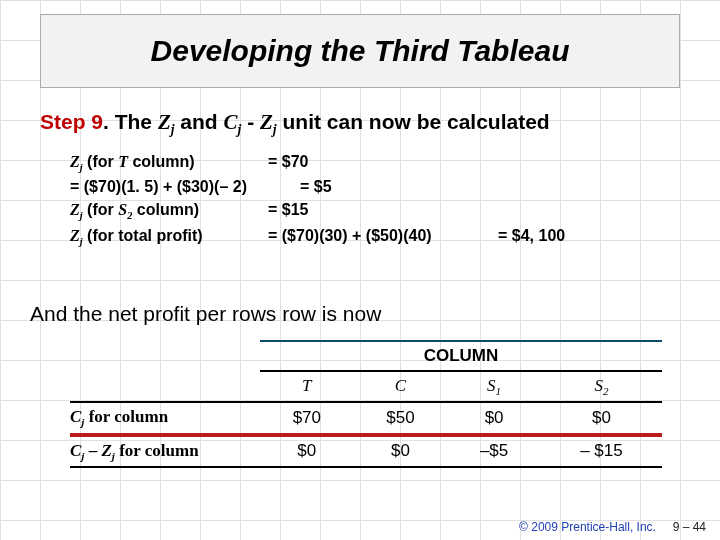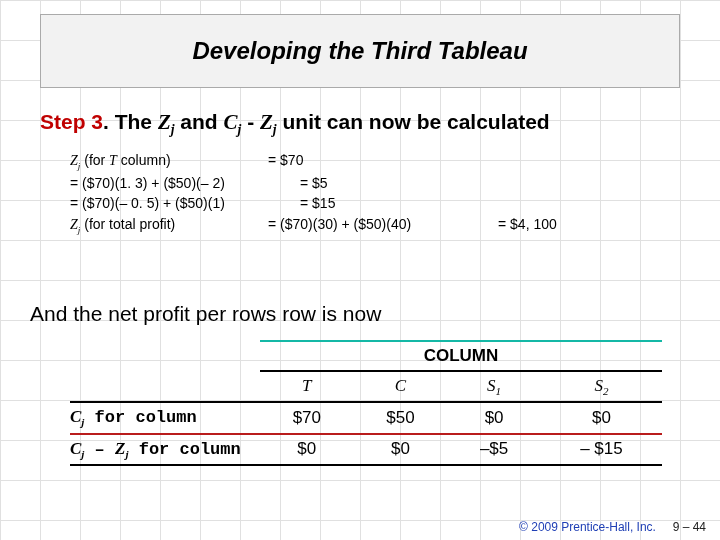--- a/index.html
+++ b/index.html
@@ -18,108 +18,108 @@
     position: absolute;
     left: 40px; top: 14px;
     width: 640px; height: 74px;
     background: #f2f2f2;
     border: 1px solid #aaa;
     display: flex;
     align-items: center;
     justify-content: center;
   }
   .title-box h1 {
-    font-size: 24px;
+    font-size: 30px;
     font-weight: bold;
     font-style: italic;
   }
   .step-line {
     position: absolute;
     left: 40px; top: 110px;
     font-size: 21px;
     font-weight: bold;
   }
   .step-line .step { color: #c00000; }
   .serif-i { font-family: "Times New Roman", serif; font-style: italic; }
   .sub { font-size: 0.65em; vertical-align: sub; font-style: italic; font-family: "Times New Roman", serif; }
   .calcs {
     position: absolute;
     left: 70px; top: 150px;
-    font-size: 14px;
-    font-weight: normal;
+    font-size: 16px;
+    font-weight: bold;
     line-height: 1.45;
   }
   .calc-row { display: flex; }
   .calc-lhs { width: 198px; }
   .calc-mid { width: 230px; }
   .calc-rhs { }
   .net-line {
     position: absolute;
     left: 30px; top: 302px;
     font-size: 21px;
     font-weight: normal;
   }
   .tbl-wrap {
     position: absolute;
     left: 70px; top: 340px;
     width: 592px;
   }
   table { width: 100%; border-collapse: collapse; font-size: 17px; }
   th, td { padding: 4px 10px; text-align: center; }
   .colhdr {
-    border-top: 2px solid #14b8a6;
+    border-top: 2px solid #0c4a6e;
     border-bottom: 2px solid #000;
     font-weight: bold;
   }
   .subhdr th {
     border-bottom: 2px solid #000;
     font-weight: normal;
     font-family: "Times New Roman", serif;
     font-style: italic;
   }
   .rowlabel {
     text-align: left;
     font-family: "Times New Roman", serif;
     font-style: italic;
     padding-left: 0;
     white-space: nowrap;
   }
-  .rowlabel .roman { font-family: Liberation Mono, monospace; font-style: normal; }
-  tbody tr:last-child td, tbody tr:last-child th { border-top: 2px solid #b91c1c; border-bottom: 2px solid #000; }
+  .rowlabel .roman { font-family: Liberation Serif, serif; font-style: normal; }
+  tbody tr:last-child td, tbody tr:last-child th { border-top: 4px solid #b91c1c; border-bottom: 2px solid #000; }
   .firstspacer { width: 190px; }
   .footer {
     position: absolute;
     right: 14px; bottom: 6px;
     font-size: 12px;
     color: #222;
   }
   .footer .copy { color: #1f3fb5; margin-left: 24px; }
 </style>
 </head>
 <body>
 
 <div class="title-box">
   <h1>Developing the Third Tableau</h1>
 </div>
 
 <div class="step-line">
-  <span class="step">Step 3</span><span>.</span><span> The </span><span class="serif-i">Z</span><span class="sub">j</span><span> and </span><span class="serif-i">C</span><span class="sub">j</span><span> - </span><span class="serif-i">Z</span><span class="sub">j</span><span> unit can now be calculated</span>
+  <span class="step">Step 9</span><span>.</span><span> The </span><span class="serif-i">Z</span><span class="sub">j</span><span> and </span><span class="serif-i">C</span><span class="sub">j</span><span> - </span><span class="serif-i">Z</span><span class="sub">j</span><span> unit can now be calculated</span>
 </div>
 
 <div class="calcs">
   <div class="calc-row">
     <div class="calc-lhs"><span class="serif-i">Z</span><span class="sub">j</span><span> (for </span><span class="serif-i">T</span><span> column)</span></div>
     <div class="calc-rhs">= $70</div>
   </div>
   <div class="calc-row">
-    <div class="calc-mid">= ($70)(1. 3) + ($50)(– 2)</div>
+    <div class="calc-mid">= ($70)(1. 5) + ($30)(– 2)</div>
     <div class="calc-rhs">= $5</div>
   </div>
   <div class="calc-row">
-    <div class="calc-mid">= ($70)(– 0. 5) + ($50)(1)</div>
+    <div class="calc-lhs"><span class="serif-i">Z</span><span class="sub">j</span><span> (for </span><span class="serif-i">S</span><span class="sub">2</span><span> column)</span></div>
     <div class="calc-rhs">= $15</div>
   </div>
   <div class="calc-row">
     <div class="calc-lhs"><span class="serif-i">Z</span><span class="sub">j</span><span> (for total profit)</span></div>
     <div class="calc-mid">= ($70)(30) + ($50)(40)</div>
     <div class="calc-rhs">= $4, 100</div>
   </div>
 </div>
 
 <div class="net-line">And the net profit per rows row is now</div>

